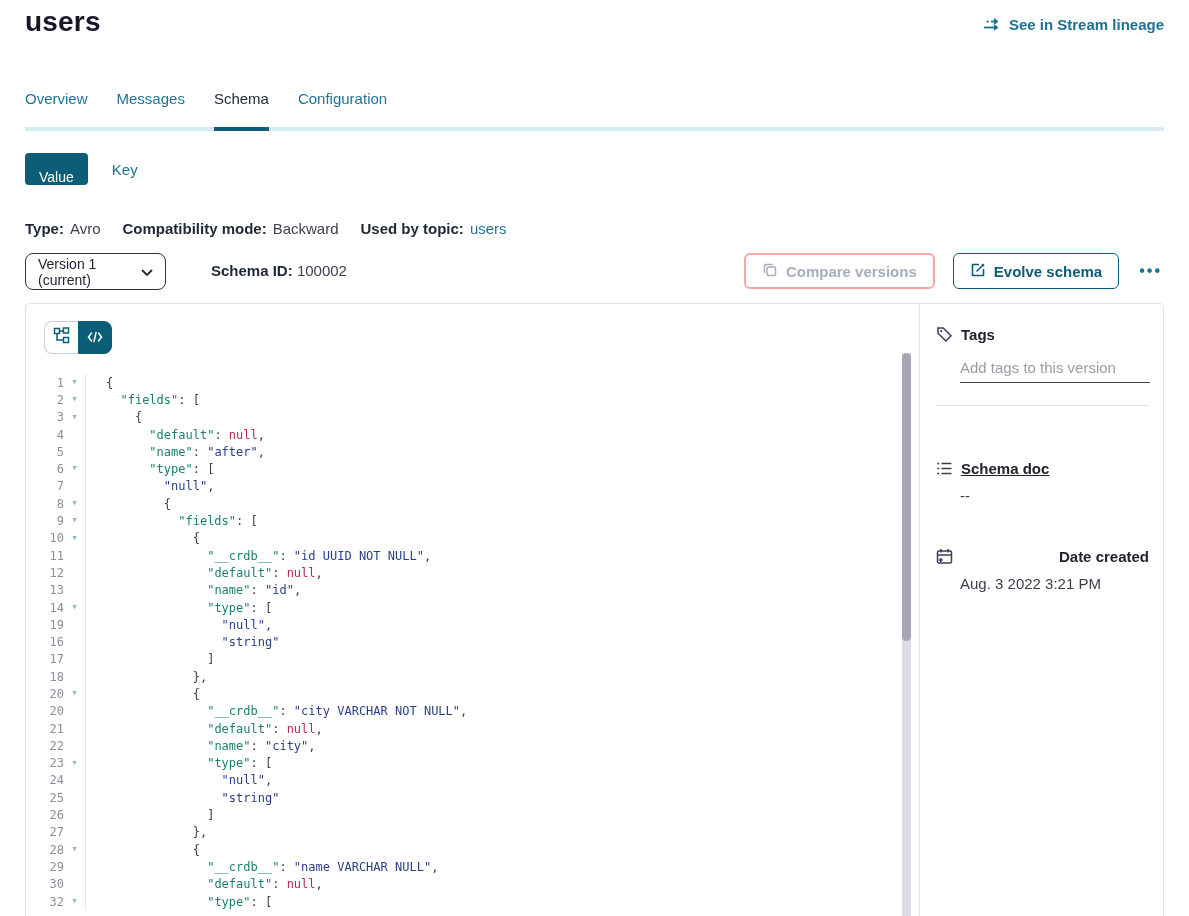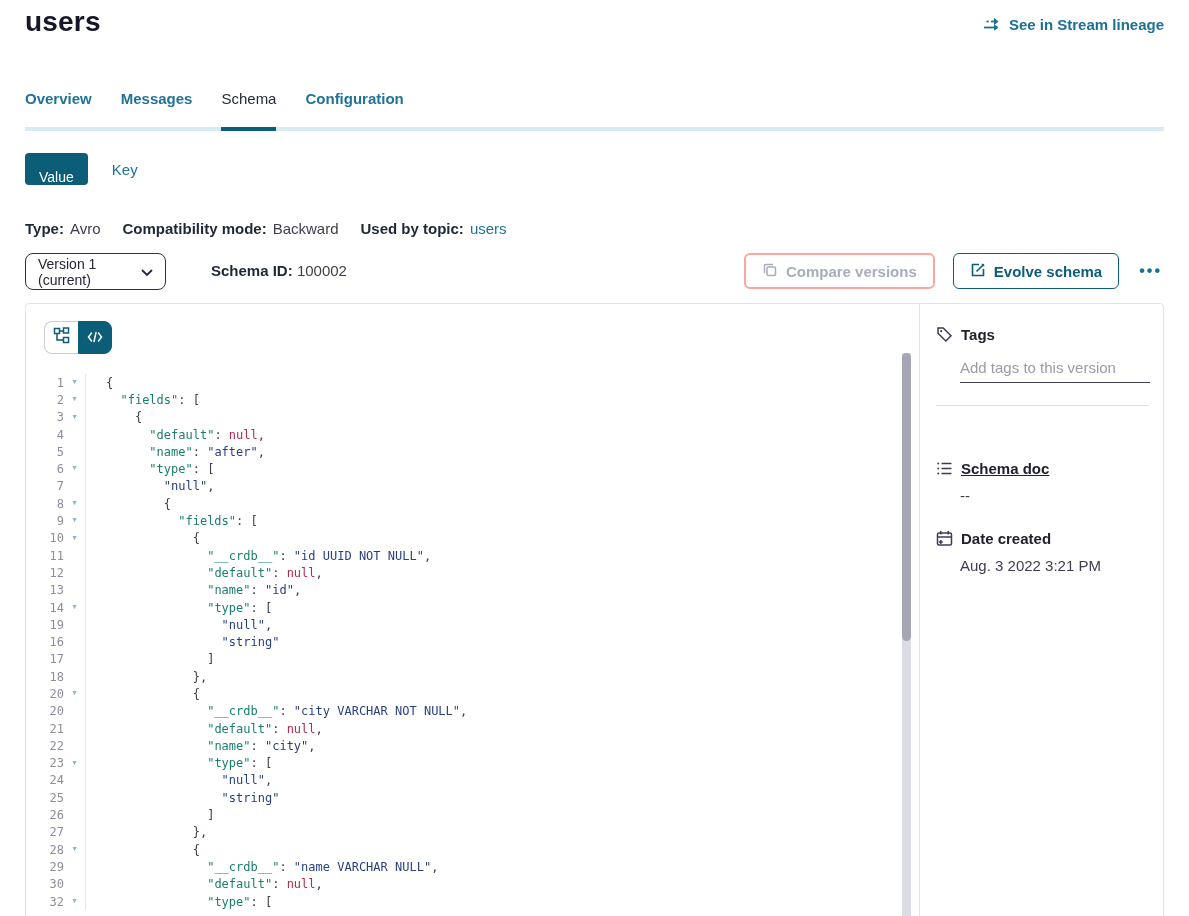--- a/index.html
+++ b/index.html
@@ -10,21 +10,21 @@
   }
   
   .page-title { position:absolute; left:25px; top:6px; font-size:28px; font-weight:800; color:#17172b; letter-spacing:.2px; }
   .lineage-link { position:absolute; right:25px; top:16px; display:flex; align-items:center; gap:7px;
     color:#1c7193; font-size:15px; font-weight:700; cursor:pointer; }
   .lineage-link svg { display:block; }
 
   
   .tabs { position:absolute; left:25px; right:25px; top:90px; display:flex; gap:29px; }
   .tabs-bar { position:absolute; left:0; right:0; bottom:0; height:4px; background:#d8eaf2; }
-  .tab { position:relative; padding-bottom:24px; font-size:15px; color:#1f7397; cursor:pointer;font-weight:bold; }
+  .tab { position:relative; padding-bottom:24px; font-size:15px; color:#1f7397; cursor:pointer; }
   .tab.active { color:#222c3a; font-weight:500; }
   .tab.active::after { content:""; position:absolute; left:0; right:0; bottom:0; height:4px; background:#0b5d78; z-index:2; }
 
   
   .seg { position:absolute; left:25px; top:153px; display:flex; align-items:center; gap:24px; }
   .seg-value { min-width:56px; height:31px; padding:16px 14px; background:#0b5d78; color:#fff;
     border:none; border-radius:4px; font-size:14px; font-family:Liberation Sans, sans-serif; cursor:pointer; }
   .seg-key { color:#1f7397; font-size:15px; cursor:pointer; }
 
   
@@ -77,21 +77,21 @@
   .sthumb { position:absolute; top:0; left:0; right:0; height:288px; background:#a5a5b5; border-radius:5px; }
 
   
   .side-sec-head { display:flex; align-items:center; gap:8px; font-size:15px; font-weight:700; color:#21212f; }
   .side-sec-head svg { display:block; flex:none; }
   .tags-input { display:block; width:190px; margin:16px 0 0 24px; border:none; border-bottom:1px solid #3f3f55;
     font-size:15px; color:#3d3d4f; font-family:inherit; padding:0 0 6px 0; outline:none; background:transparent; }
   .tags-input::placeholder { color:#9b9ba8; }
   .side-div { height:1px; background:#dfe0e6; margin:22px 0 0 0; }
   .sec-doc { margin-top:54px;text-decoration:underline; }
-  .sec-date { margin-top:26px; }
+  .sec-date { margin-top:44px;justify-content:space-between; }
   .side-val { margin:10px 0 0 24px; font-size:15px; color:#3d3d4f; }
 </style>
 </head>
 <body>
 
 <div class="page">
 
   <div class="page-title">users</div>
 
   <div class="lineage-link">

